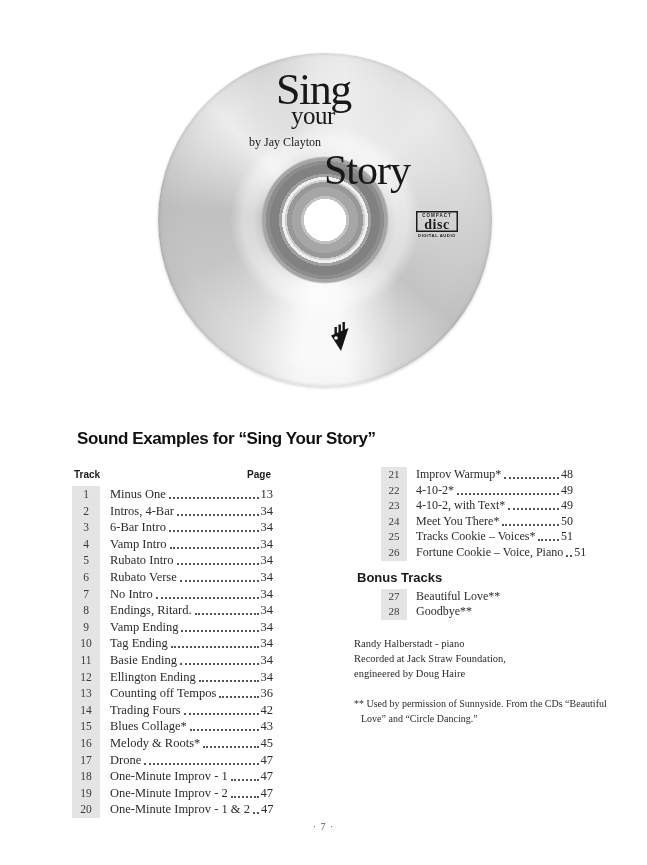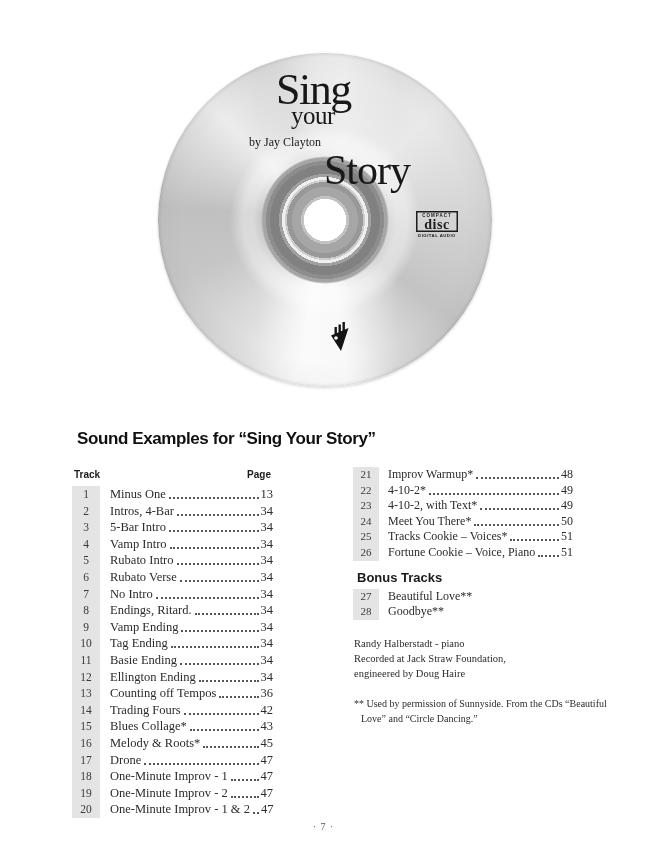--- a/index.html
+++ b/index.html
@@ -56,21 +56,21 @@
     font-weight:bold;font-size:17px;letter-spacing:-0.4px;color:#101010;white-space:nowrap;}
 
   
   .col-left{position:absolute;left:72px;top:469px;width:201px;}
   .col-right{position:absolute;left:353px;top:467px;width:220px;}
 
   .lheader{display:flex;justify-content:space-between;font-family:"Liberation Sans",sans-serif;
     font-weight:bold;font-size:10px;color:#1a1a1a;padding:0 2px;margin-bottom:5px;height:12px;line-height:12px;}
 
   .trow{display:flex;height:16.6px;line-height:16.6px;font-size:12.5px;}
-  .trow-r{display:flex;height:15.6px;line-height:15.6px;font-size:12px;}
+  .trow-r{display:flex;height:15.6px;line-height:15.6px;font-size:12px;margin-left:28px;}
   .tnum{flex:none;width:28px;background:#e4e4e4;text-align:center;font-size:11.5px;color:#3a3a3a;margin-right:10px;}
   .trow-r .tnum{width:26px;margin-right:9px;font-size:11px;}
   .tname{flex:none;white-space:nowrap;padding-right:1px;}
   .tleader{flex:1 1 auto;min-width:6px;border-bottom:2px dotted #555;margin:0 2px 3.5px 2px;}
   .tpage{flex:none;}
 
   .bonus-header{font-family:"Liberation Sans",sans-serif;font-weight:bold;font-size:13px;color:#1a1a1a;
     margin:11px 0 5px 4px;height:12px;line-height:12px;}
 
   .credits{margin:16px 0 0 1px;font-size:10.5px;line-height:15.3px;white-space:nowrap;}
@@ -133,21 +133,21 @@
 
         <div class="trow">
           <span class="tnum">2</span>
           <span class="tname">Intros, 4-Bar</span>
           <span class="tleader"></span>
           <span class="tpage">34</span>
         </div>
 
         <div class="trow">
           <span class="tnum">3</span>
-          <span class="tname">5-Bar Intro</span>
+          <span class="tname">6-Bar Intro</span>
           <span class="tleader"></span>
           <span class="tpage">34</span>
         </div>
 
         <div class="trow">
           <span class="tnum">4</span>
           <span class="tname">Vamp Intro</span>
           <span class="tleader"></span>
           <span class="tpage">34</span>
         </div>

